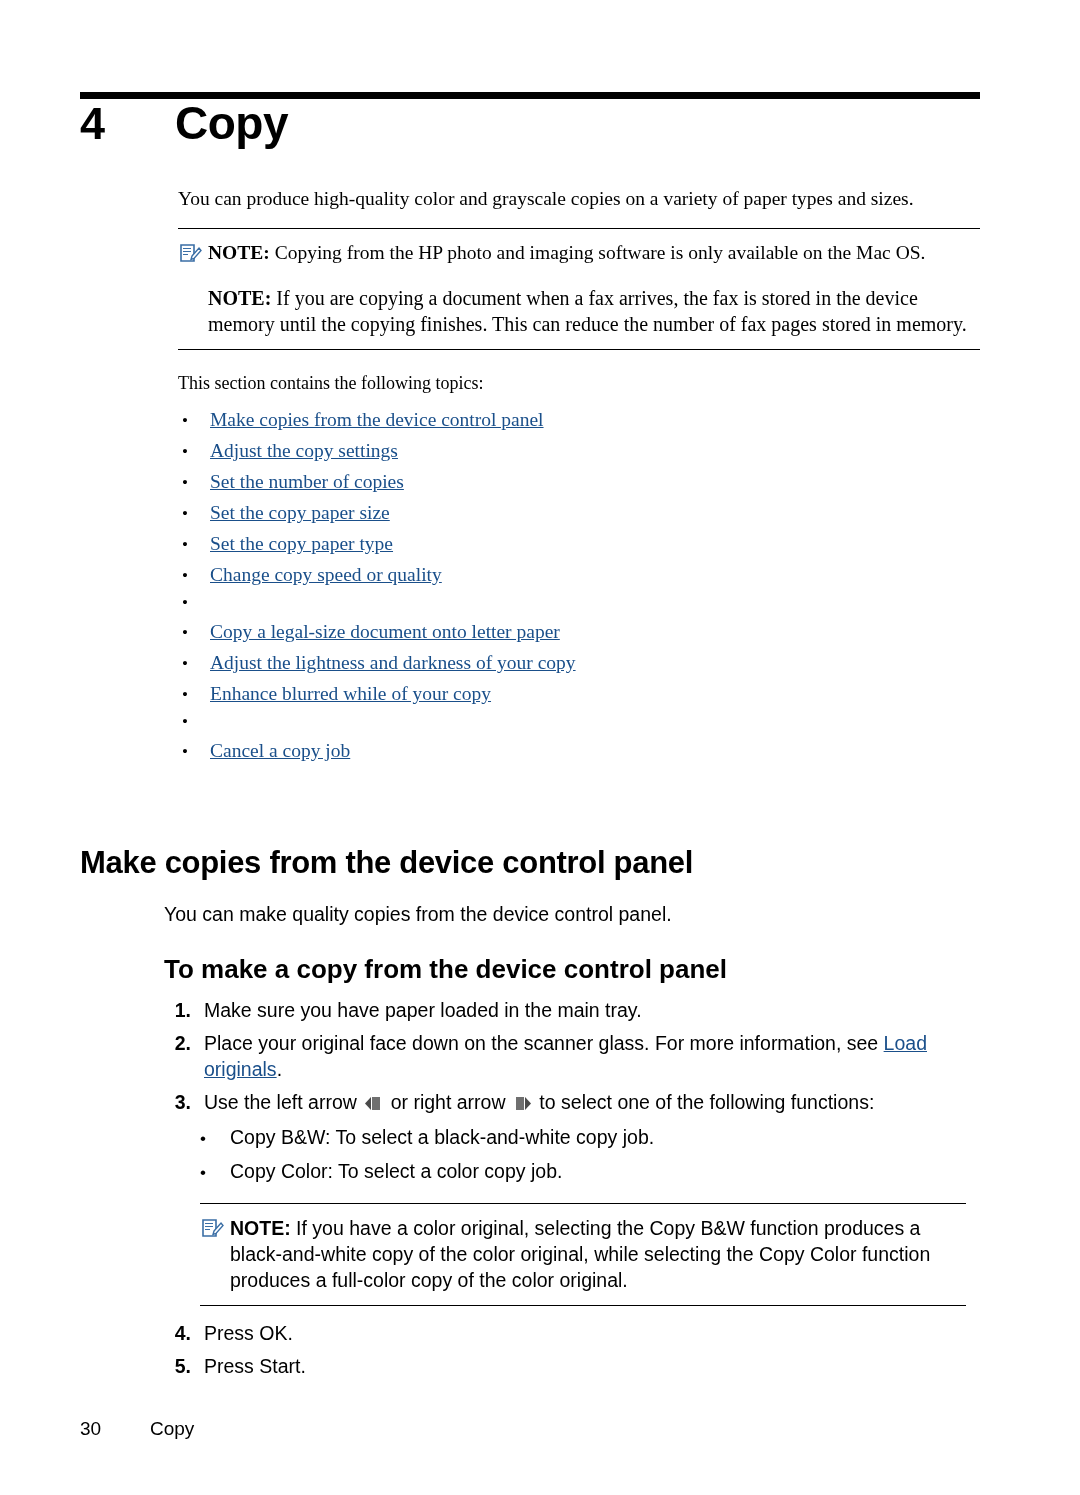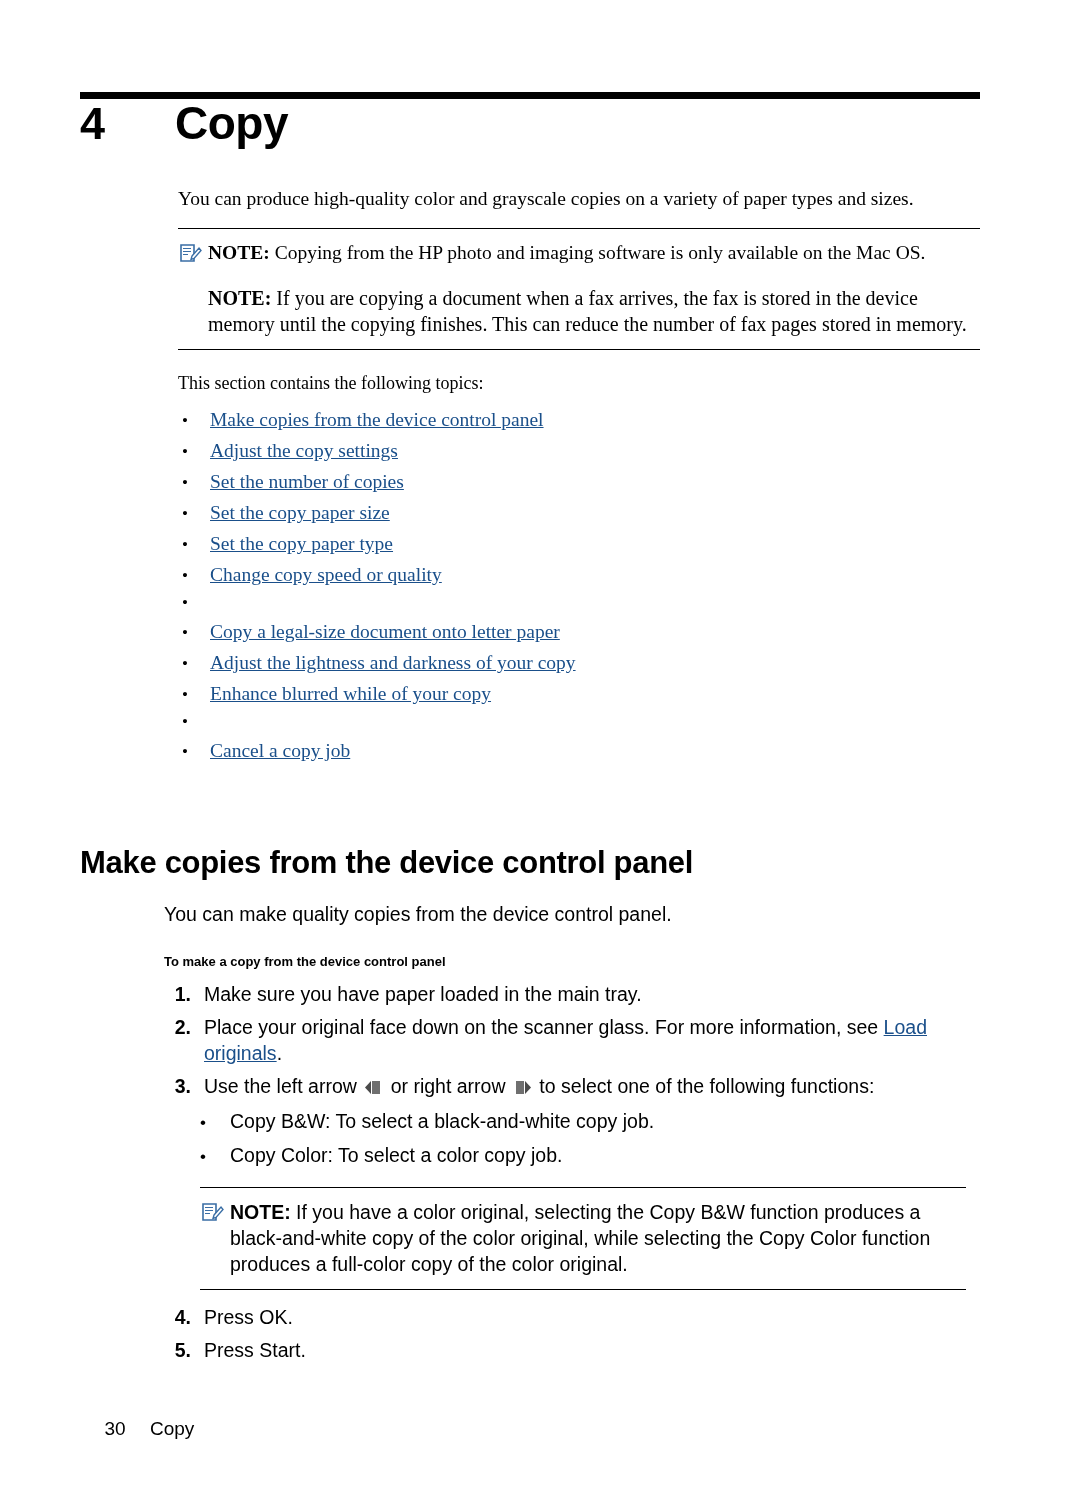--- a/index.html
+++ b/index.html
@@ -144,21 +144,21 @@
   }
 
   .section-body {
     position: absolute;
     left: 164px;
     top: 893px;
     width: 802px;
     margin-top: 8px;
   }
   .proc-title {
-    font-size: 13px;
+    font-size: 26px;
     font-weight: bold;
     margin-top: 26px;
   }
   ol.steps {
     list-style: none;
     margin: 12px 0 0 0;
     padding: 0;
     counter-reset: step;
   }
   ol.steps > li {
@@ -207,21 +207,21 @@
   }
 
   
   .footer {
     position: absolute;
     left: 80px;
     top: 1418px;
     font-size: 19px;
     display: flex;
   }
-  .footer .pagenum { width: 70px; text-align: center; }
+  .footer .pagenum { width: 70px; }
 </style>
 </head>
 <body>
 
 <div class="page">
 
   <div class="chapter-rule"></div>
 
   <div class="chapter-head">
     <div class="chapter-num">4</div>

